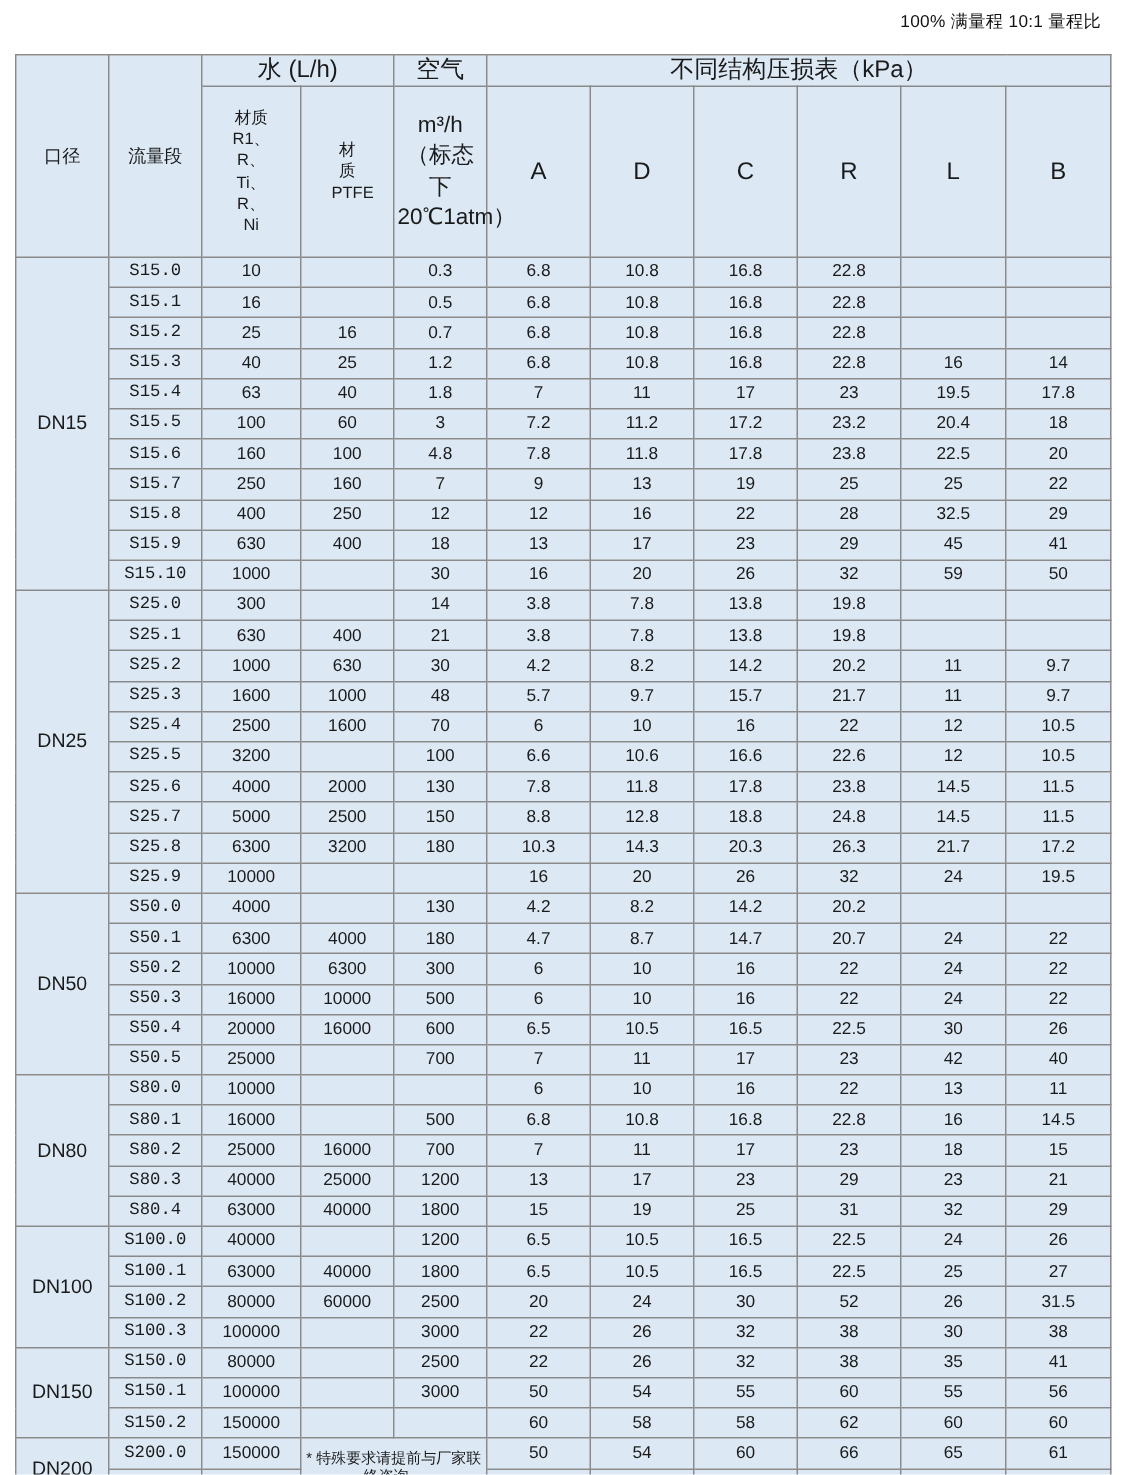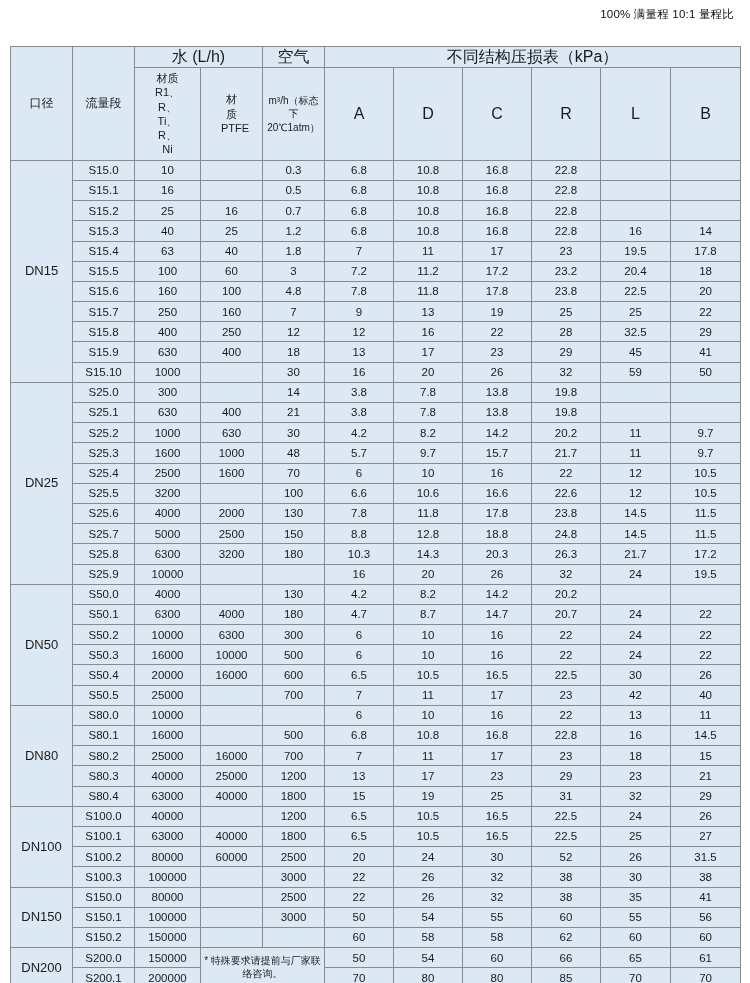--- a/index.html
+++ b/index.html
@@ -19,21 +19,21 @@
     position: relative;
     width: 750px;
     height: 983px;
     box-sizing: border-box;
     padding: 0 10px;
   }
   .topnote {
     text-align: right;
     font-size: 11.5px;
     color: #111;
-    padding: 7px 6px 24px 0;
+    padding: 7px 6px 14px 0;
     letter-spacing: 0.2px;
   }
   table.spec {
     border-collapse: collapse;
     width: 730px;
     table-layout: fixed;
     font-size: 11px;
   }
   table.spec col.c0 { width: 62px; }
   table.spec col.c1 { width: 62px; }
@@ -63,36 +63,37 @@
   }
   .hdr th.tall {
     font-size: 12px;
   }
   .hdr th.small {
     font-size: 11px;
     line-height: 1.3;
     padding: 3px 20px;
   }
   .hdr th.air {
-    font-size: 10px;
+    font-size: 15px;
     line-height: 1.35;
     padding: 16px 2px;
   }
   td.data {
     height: 19.2px;
     font-size: 11.5px;
     background: #dde9f6;
   }
   td.grp {
     font-weight: normal;
     font-size: 13px;
     background: #dde9f6;
   }
   td.seg {
     font-size: 11.5px;
+    font-family: Liberation Mono, monospace;
   }
   tr.grouptop td {
     border-top: 1.6px solid #6d6d6d;
   }
   td.note {
     font-size: 10px;
     line-height: 1.5;
     padding: 2px 6px;
     text-align: center;
   }

